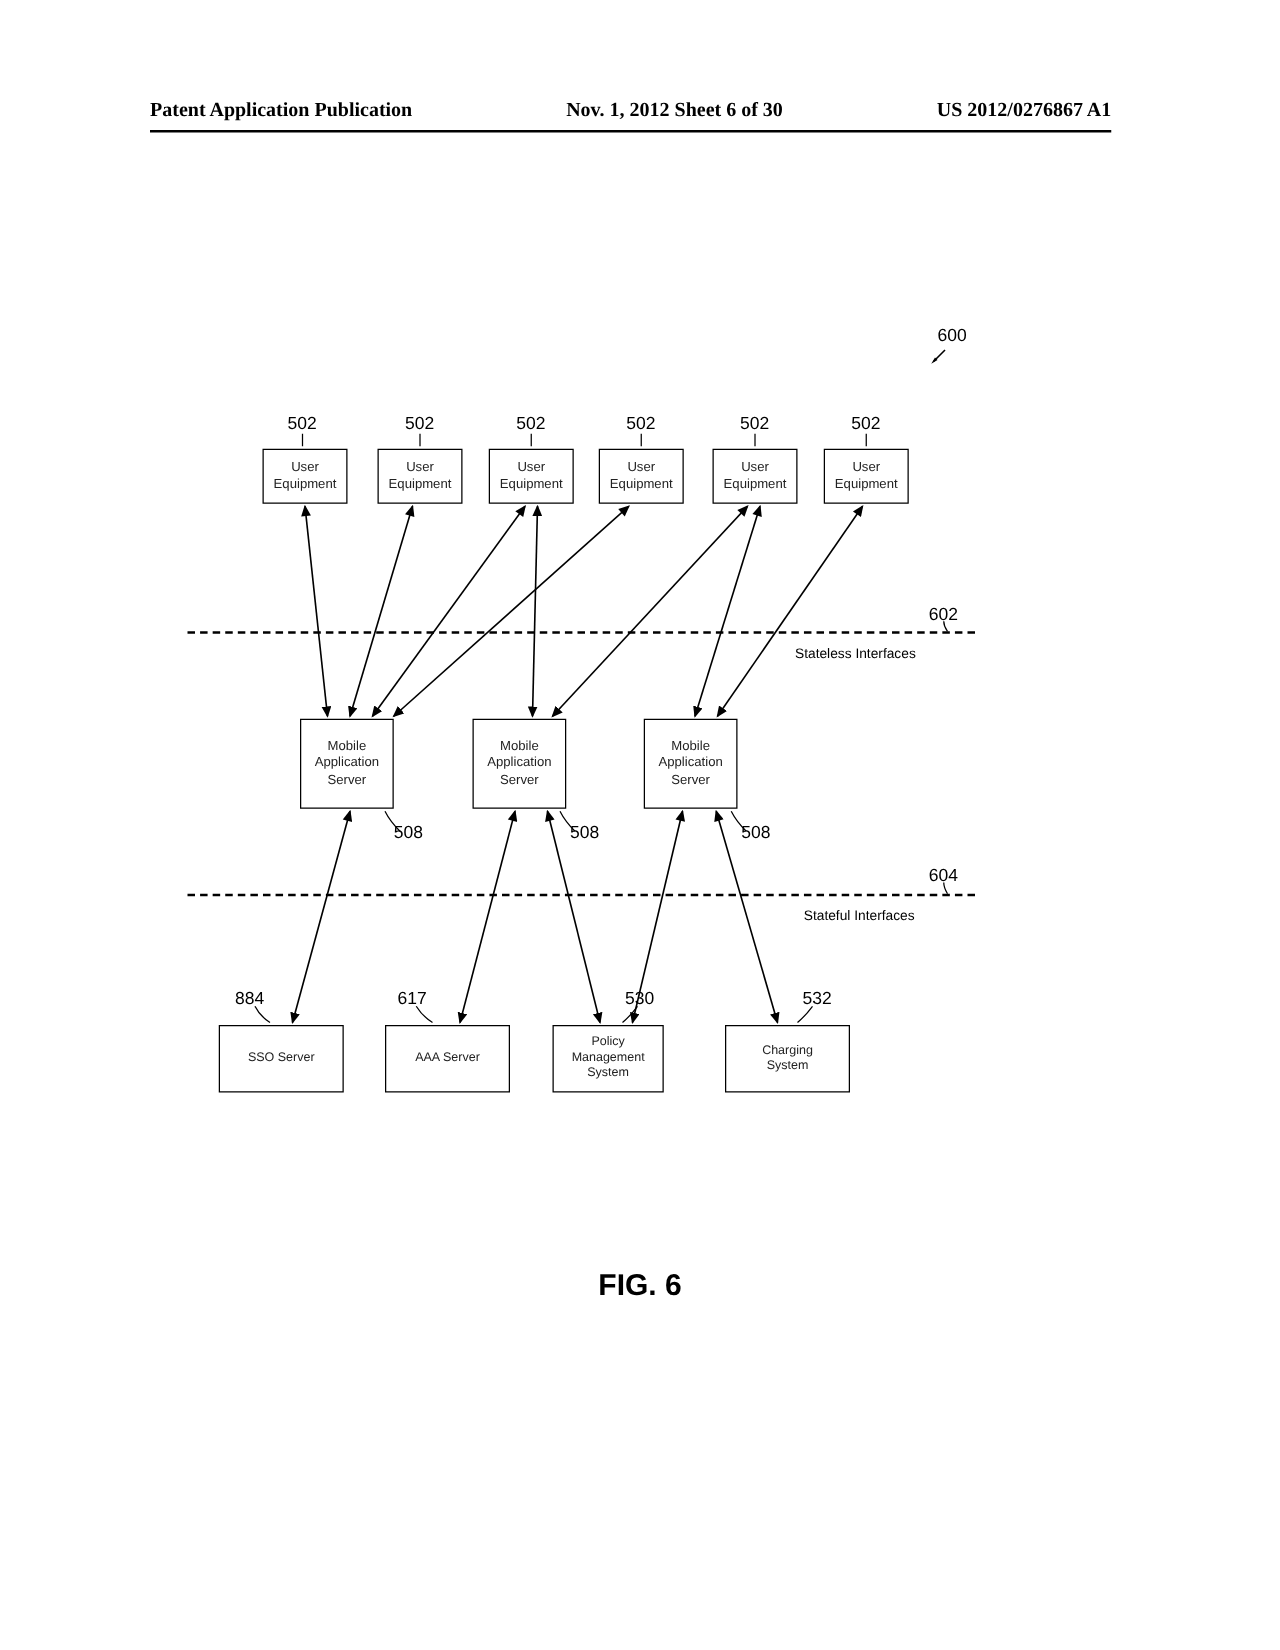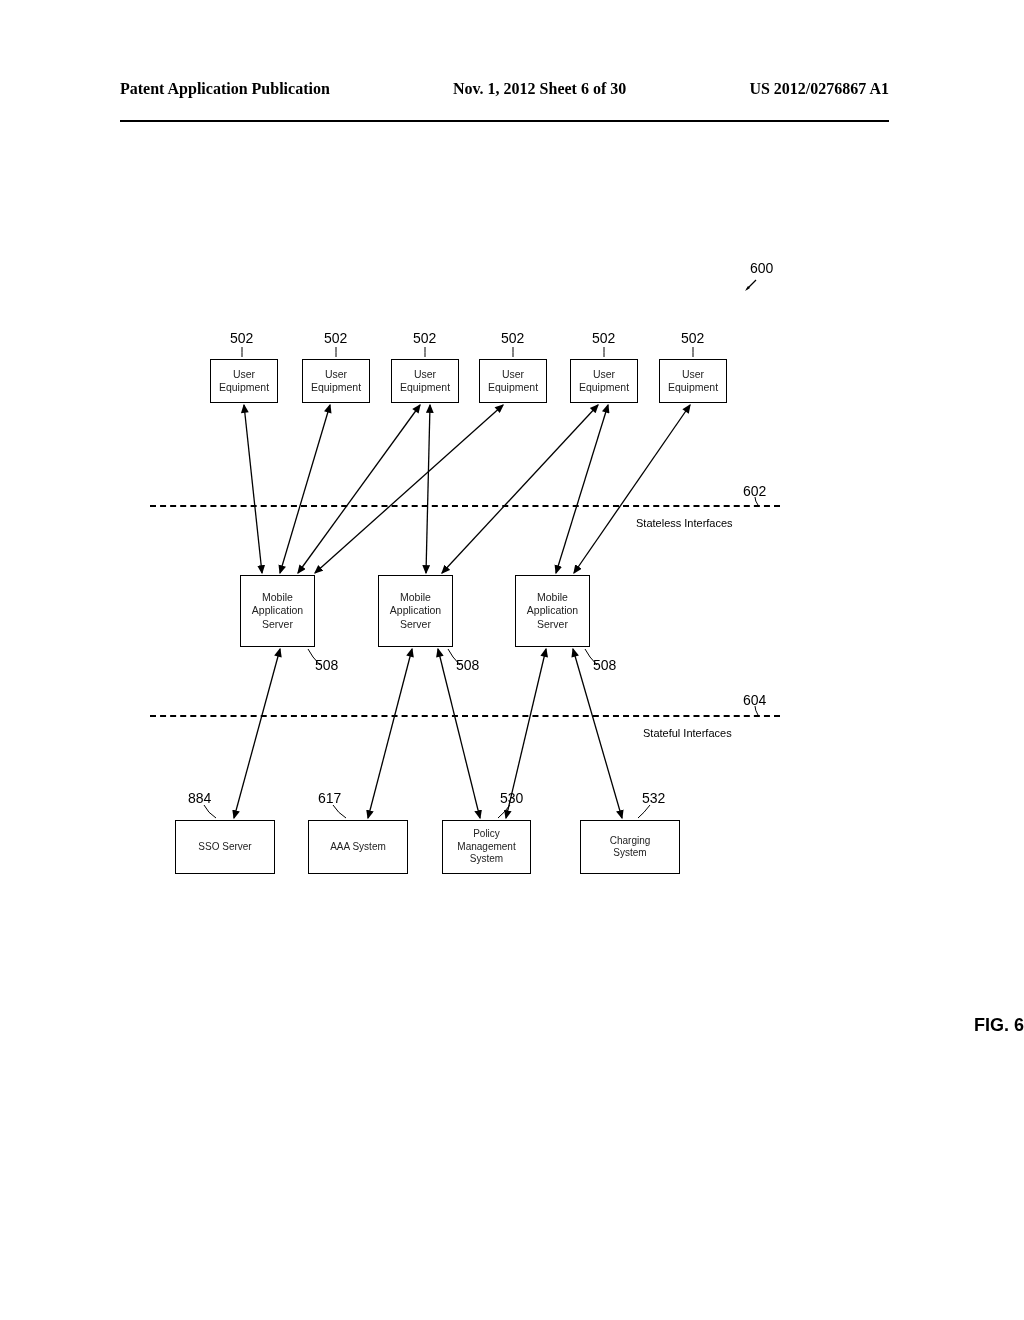--- a/index.html
+++ b/index.html
@@ -9,21 +9,21 @@
       width: 1024px;
       height: 1320px;
       position: relative;
     }
     .header {
       position: absolute;
       top: 80px;
       left: 120px;
       right: 135px;
       border-bottom: 2px solid #000;
-      padding-bottom: 22px;
+      padding-bottom: 6px;
       display: flex;
       justify-content: space-between;
       align-items: baseline;
       font-size: 16px;
     }
     .header .left { font-weight: bold; }
     .header .center { font-weight: bold; }
     .header .right { font-weight: bold; }
     .diagram {
       position: absolute;
@@ -69,23 +69,23 @@
     .ref-tick {
       position: absolute;
       width: 14px;
       height: 14px;
     }
     .figure-caption {
       position: absolute;
       top: 1015px;
       left: 0;
       width: 1024px;
-      text-align: right;
-      font-family: Arial, Helvetica, sans-serif;
-      font-size: 18px;
+      text-align: center;
+      font-family: Arial, Helvetica, sans-serif;
+      font-size: 24px;
       font-weight: bold;
     }
     svg.conn-svg {
       position: absolute; top: 0; left: 0;
       width: 100%; height: 100%;
       pointer-events: none;
     }
   </style>
 </head>
 <body>
@@ -166,21 +166,21 @@
 
   <div class="ref-label" style="top:525px; left:8px;">884</div>
   <div class="ref-label" style="top:525px; left:138px;">617</div>
   <div class="ref-label" style="top:525px; left:320px;">530</div>
   <div class="ref-label" style="top:525px; left:462px;">532</div>
 
   <div class="box bottom-box" style="top:555px; left:-5px; width:100px;">
     <span>SSO Server</span>
   </div>
   <div class="box bottom-box" style="top:555px; left:128px; width:100px;">
-    <span>AAA System</span>
+    <span>AAA Server</span>
   </div>
   <div class="box bottom-box" style="top:555px; left:262px; width:89px;">
     <span style="white-space:pre-line">Policy
 Management
 System</span>
   </div>
   <div class="box bottom-box" style="top:555px; left:400px; width:100px;">
     <span style="white-space:pre-line">Charging
 System</span>
   </div>

